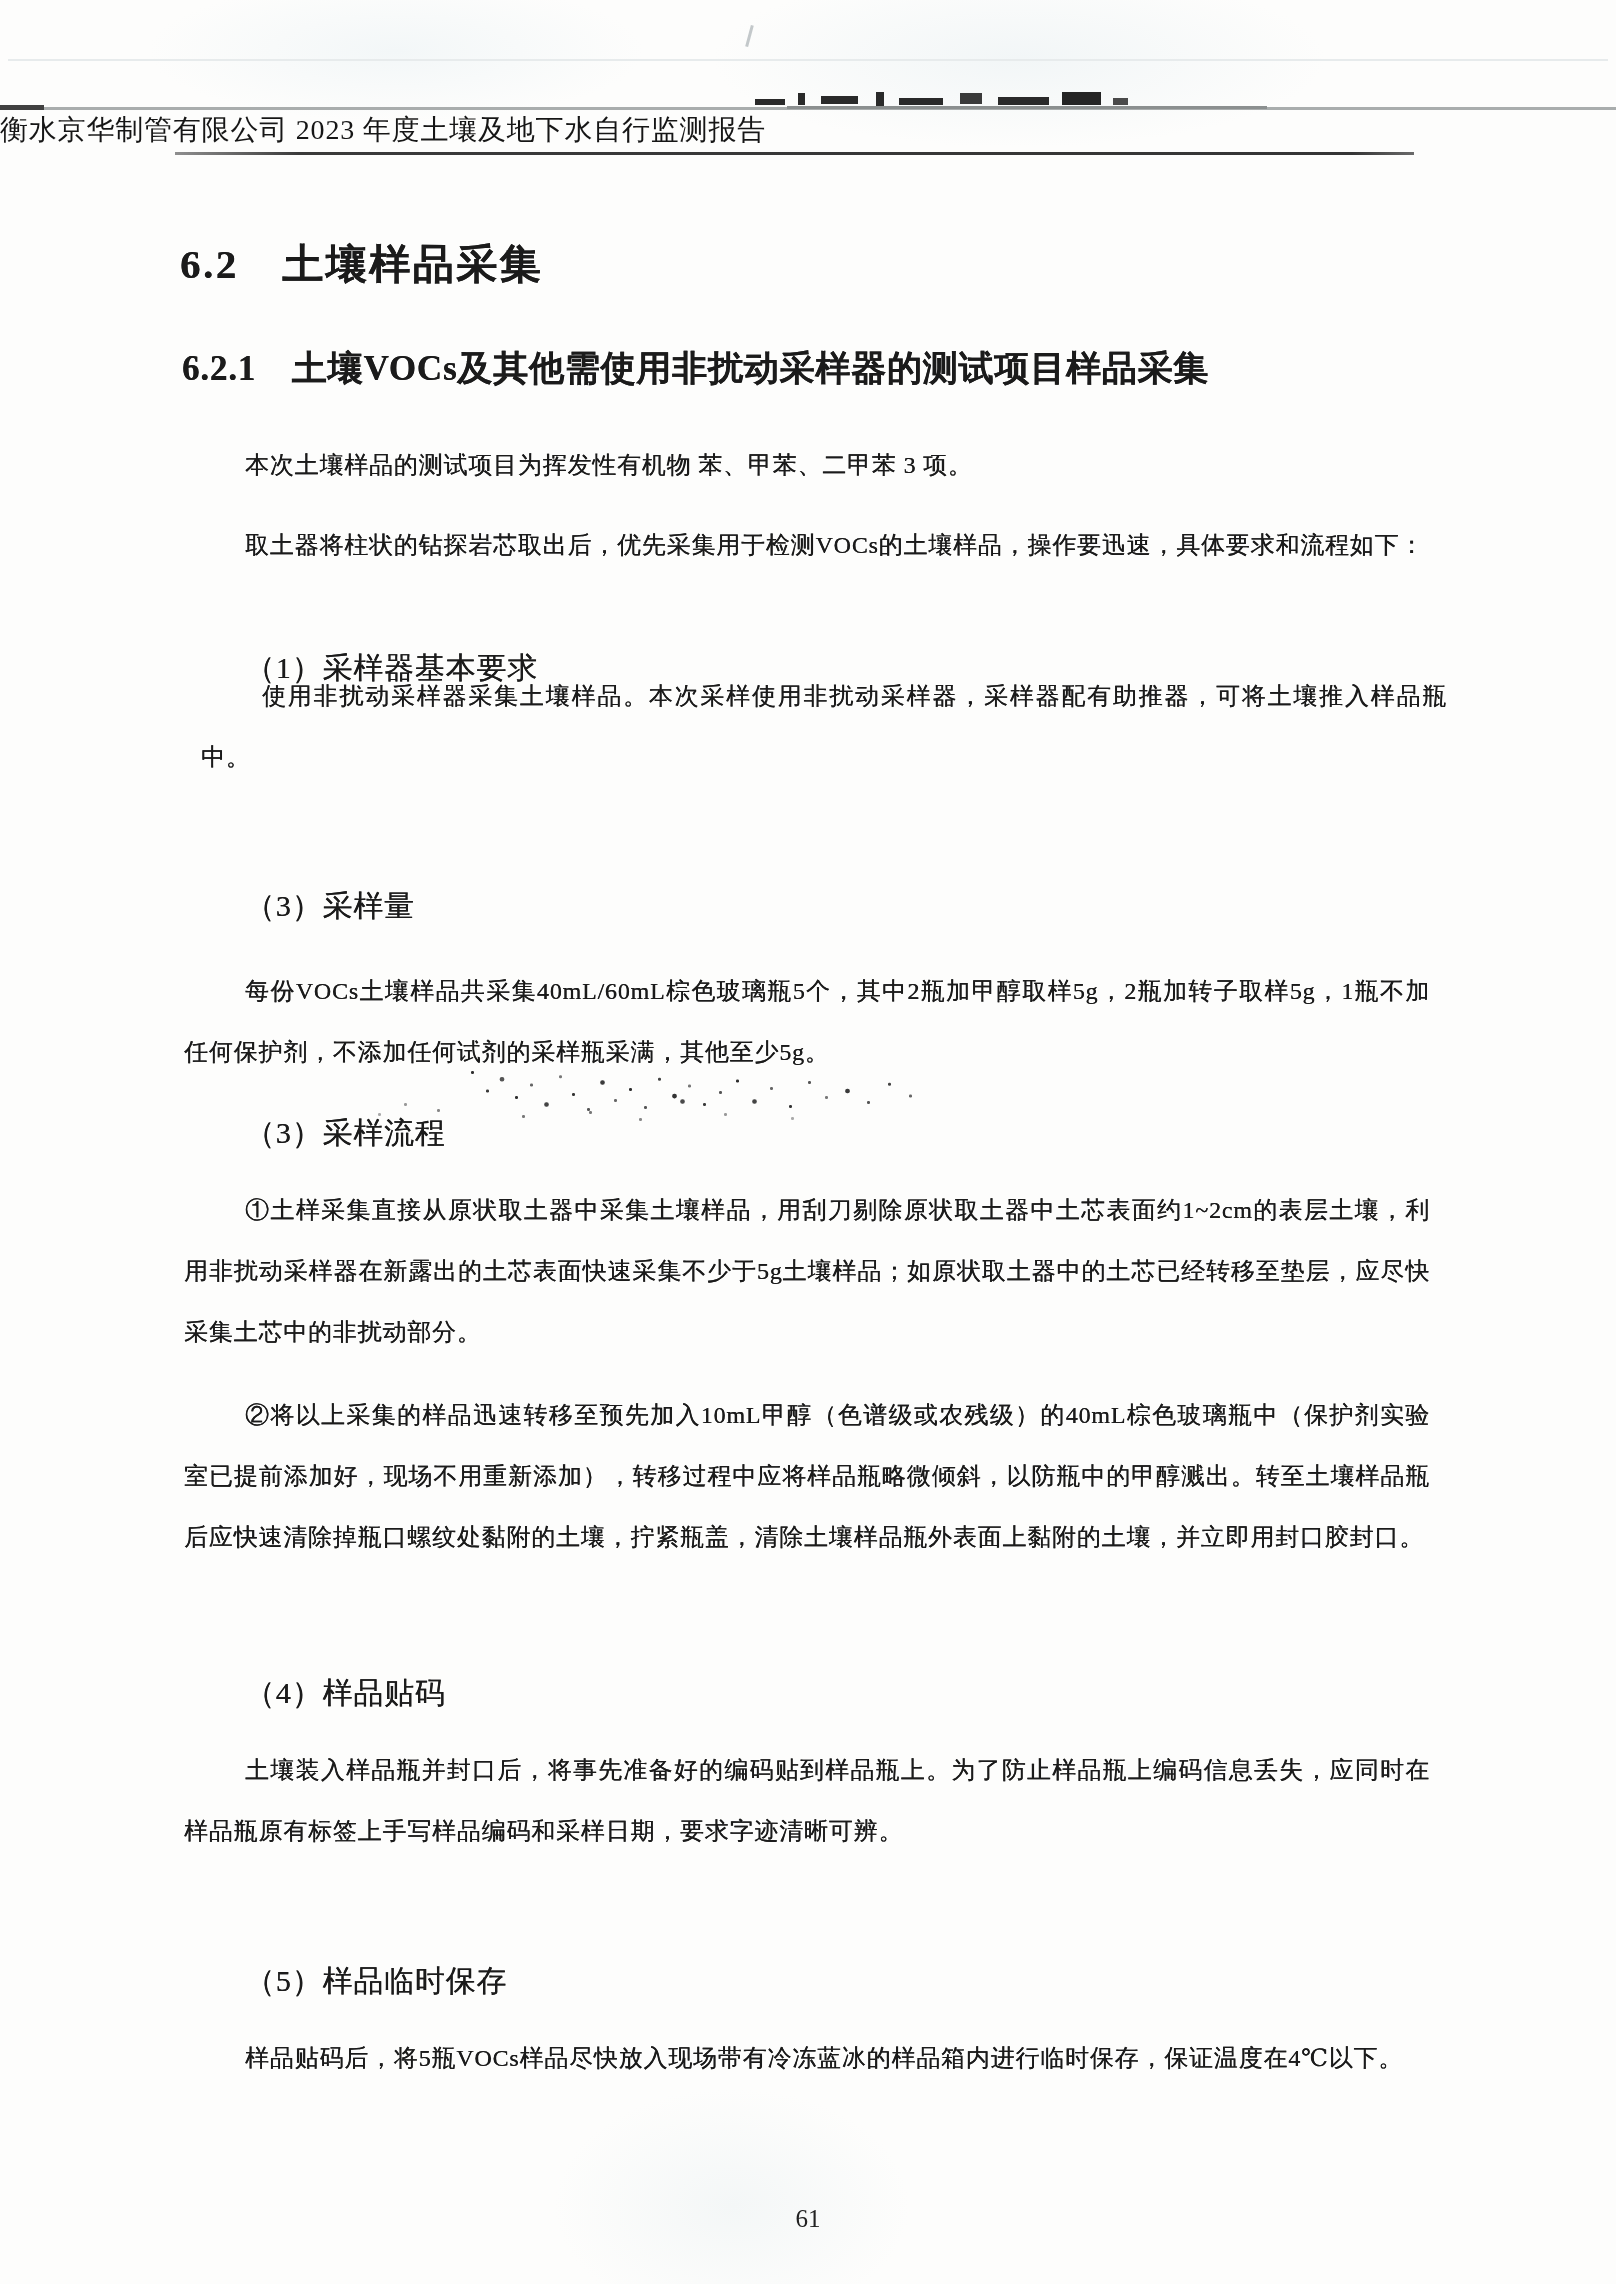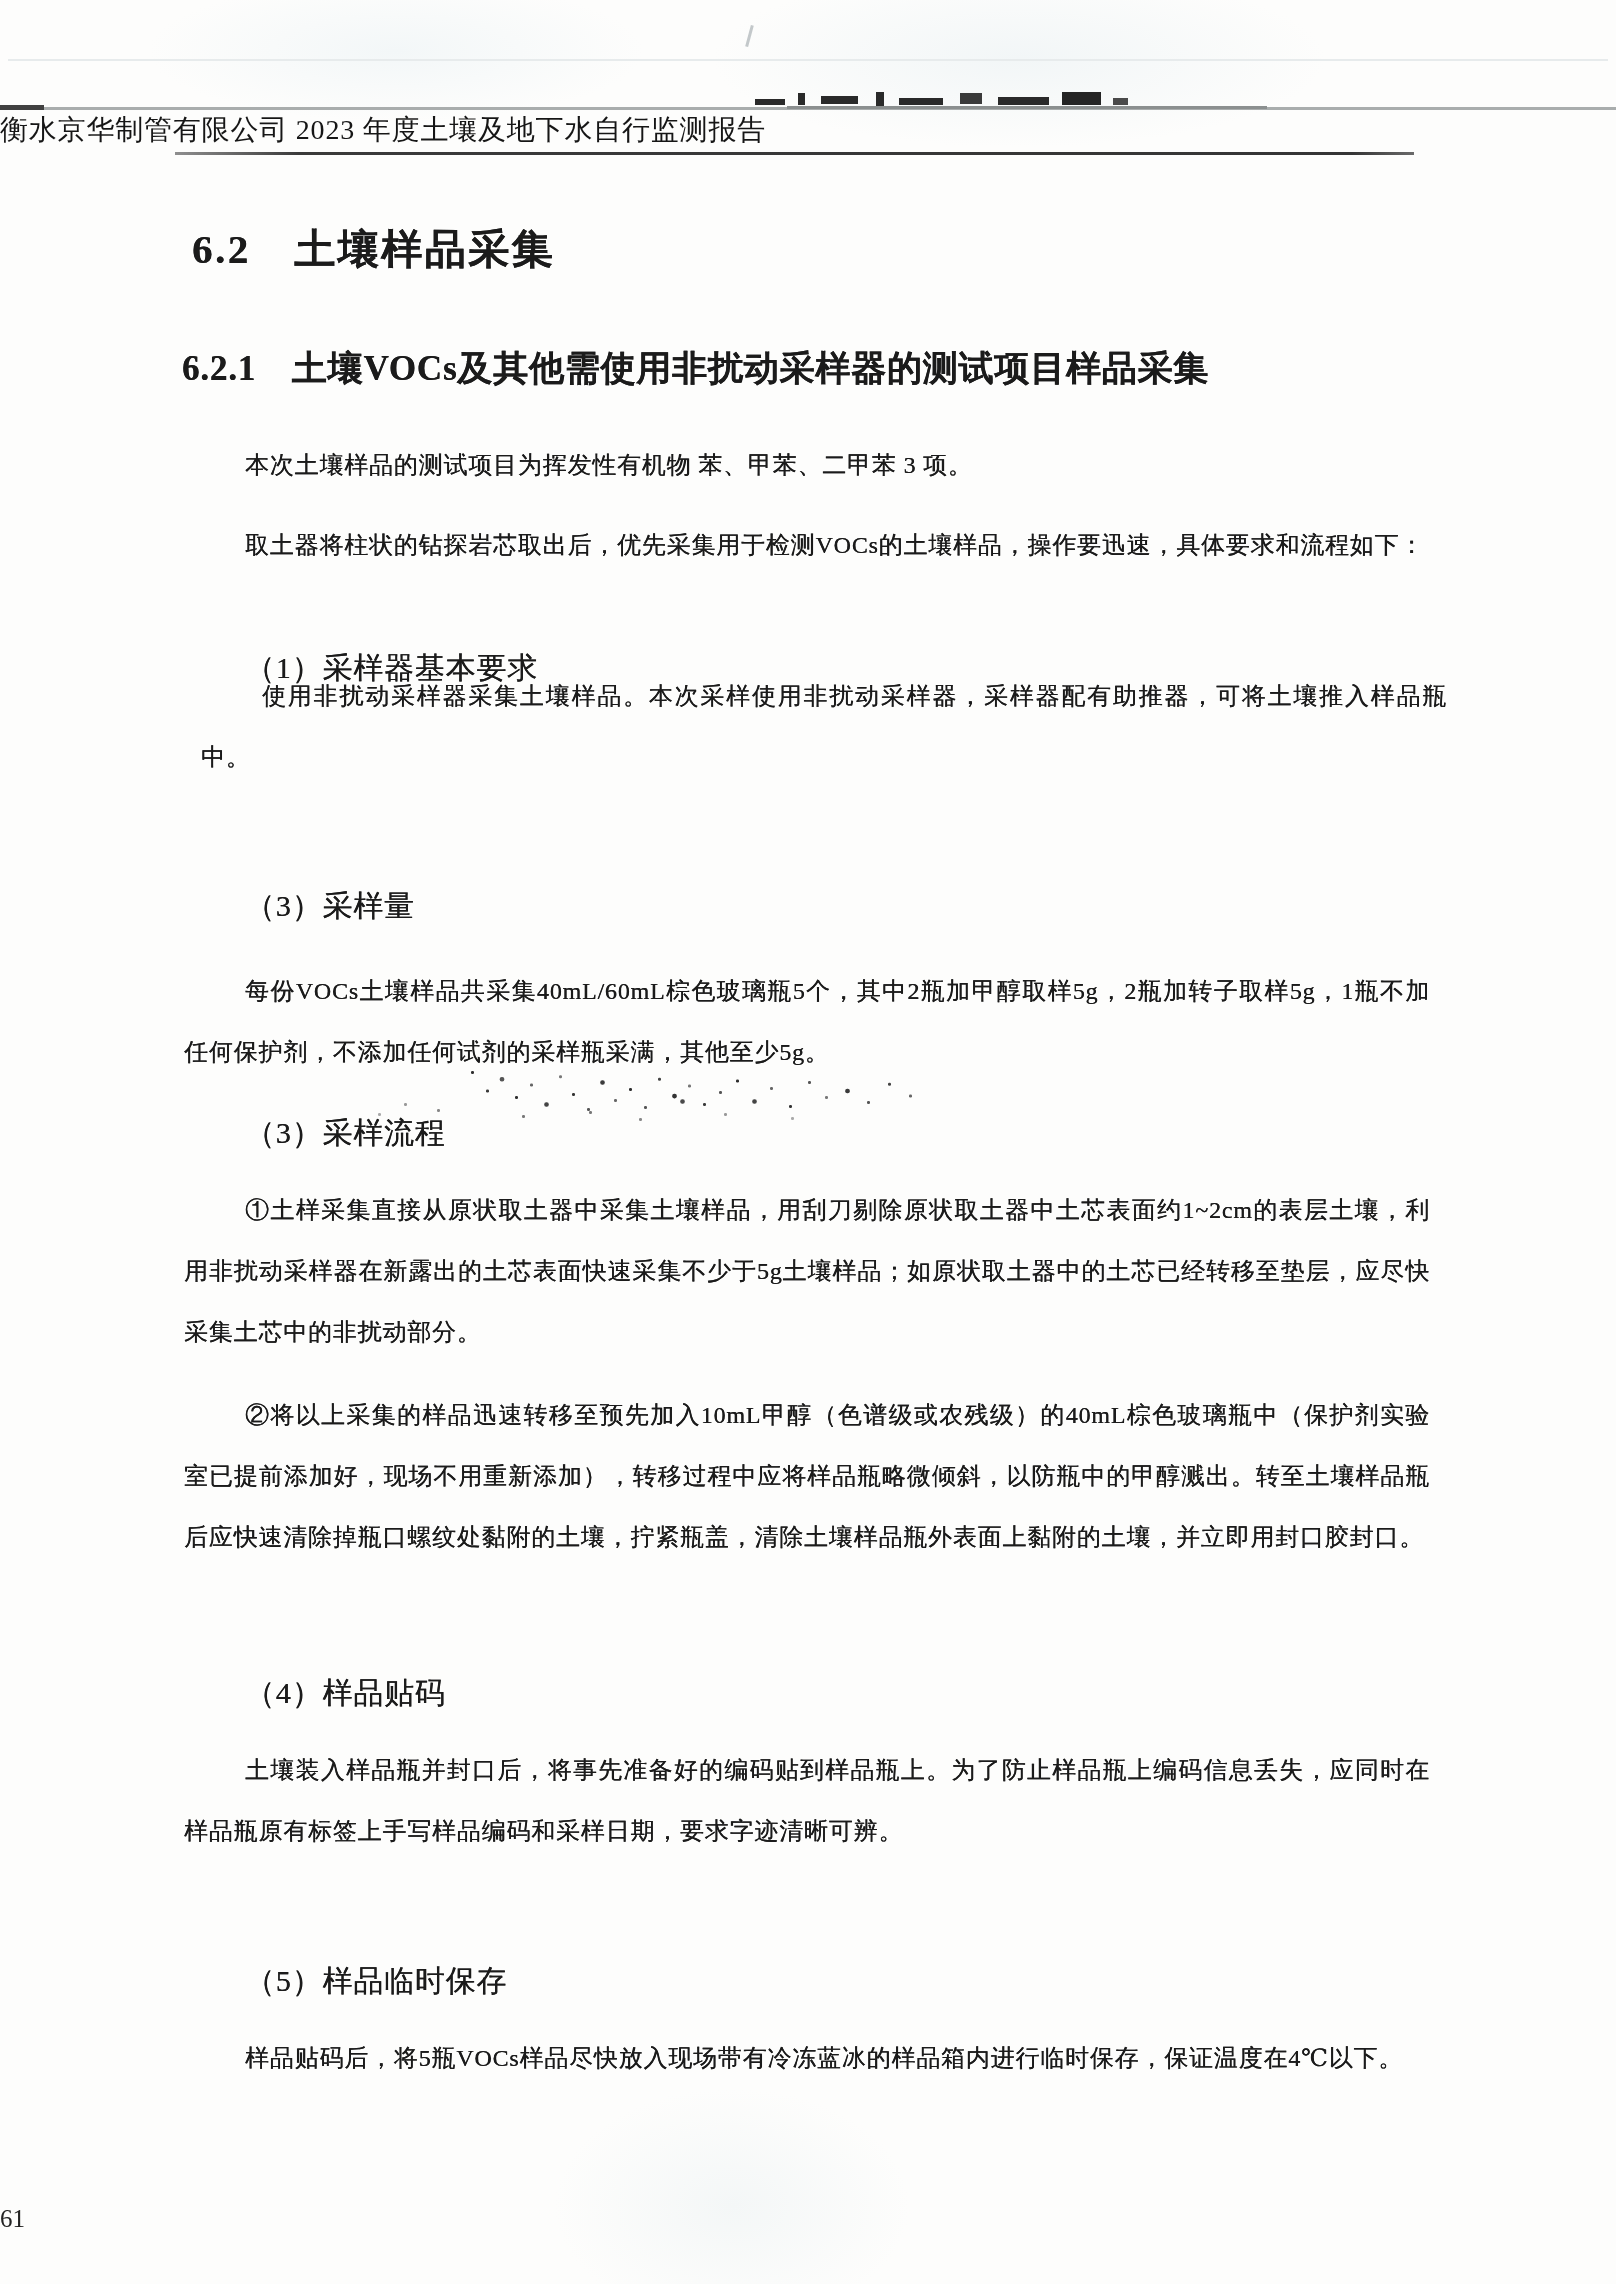--- a/index.html
+++ b/index.html
@@ -48,21 +48,21 @@
       15px 18.5px 0 0 #3a3a3a, 29.5px 6.7px 0 0.8px #555, 44px 25px 0 0 #2e2e2e, 59px 12.6px 0 0 #666,
       74px 32px 0 0.8px #444, 88px 4.2px 0 0 #777, 101px 22px 0 0 #333, 116px 37px 0 0 #555,
       130px 10px 0 0.8px #3c3c3c, 143px 28px 0 0 #666, 158px 17px 0 0 #2e2e2e, 173px 35px 0 0 #555,
       187px 6.7px 0 0 #444, 202px 23.6px 0 0.8px #333, 217px 13.5px 0 0 #777, 232px 32px 0 0 #3a3a3a,
       248px 20px 0 0 #555, 265px 8.4px 0 0 #2e2e2e, 282px 29px 0 0.8px #444, 299px 16px 0 0 #666,
       318px 34px 0 0 #333, 337px 10px 0 0 #555, 354px 25px 0 0 #777, 375px 18.5px 0 0.8px #3a3a3a,
       396px 30px 0 0 #555, 417px 11.8px 0 0 #444, -34px 38px 0 0 #888, -67px 32px 0 0 #999,
       -93px 42px 0 0 #aaa, 438px 23.6px 0 0 #666, 51px 44px 0 0 #777, 168px 47px 0 0 #888,
       253px 42px 0 0 #999, 320px 46px 0 0 #aaa, 118px 40px 0 0 #777, 210px 29px 0 0.8px #4a4a4a;}
   
-  .page-num{position:absolute;top:2204px;left:0;width:1616px;
+  .page-num{position:absolute;top:2204px;left:0;width:1616px;text-align:center;
     font-size:25px;line-height:29px;color:#222;}
 </style>
 </head>
 <body>
 
 <div>
 
   <div class="top-faint-line"></div>
   <div class="tick"></div>
 
@@ -80,21 +80,21 @@
     <i class="frag f7"></i>
     <i class="frag f8"></i>
     <i class="frag f9"></i>
   </div>
 
   <div class="running-title">衡水京华制管有限公司 2023 年度土壤及地下水自行监测报告</div>
 
   <div class="rule-dark"></div>
 
   <div id="content">
-      <div class="blk h1" style="top: 227px; margin-left: 12px;">6.2　土壤样品采集</div>
+      <div class="blk h1" style="top: 242px;">6.2　土壤样品采集</div>
       <div class="blk h2" style="top: 349px;">6.2.1　土壤VOCs及其他需使用非扰动采样器的测试项目样品采集</div>
       <div class="blk p" style="top: 435px;">本次土壤样品的测试项目为挥发性有机物 苯、甲苯、二甲苯 3 项。</div>
       <div class="blk p" style="top: 515px;">取土器将柱状的钻探岩芯取出后，优先采集用于检测VOCs的土壤样品，操作要迅速，具体要求和流程如下：</div>
       <div class="blk sub" style="top: 637px;">（1）采样器基本要求</div>
       <div class="blk p" style="top: 666px; margin-left: 17px;">使用非扰动采样器采集土壤样品。本次采样使用非扰动采样器，采样器配有助推器，可将土壤推入样品瓶中。</div>
       <div class="blk sub" style="top: 875px;">（3）采样量</div>
       <div class="blk p" style="top: 961px;">每份VOCs土壤样品共采集40mL/60mL棕色玻璃瓶5个，其中2瓶加甲醇取样5g，2瓶加转子取样5g，1瓶不加任何保护剂，不添加任何试剂的采样瓶采满，其他至少5g。</div>
       <div class="blk sub" style="top: 1102px;">（3）采样流程</div>
       <div class="blk p" style="top: 1180px;">①土样采集直接从原状取土器中采集土壤样品，用刮刀剔除原状取土器中土芯表面约1~2cm的表层土壤，利用非扰动采样器在新露出的土芯表面快速采集不少于5g土壤样品；如原状取土器中的土芯已经转移至垫层，应尽快采集土芯中的非扰动部分。</div>
       <div class="blk p" style="top: 1385px;">②将以上采集的样品迅速转移至预先加入10mL甲醇（色谱级或农残级）的40mL棕色玻璃瓶中（保护剂实验室已提前添加好，现场不用重新添加），转移过程中应将样品瓶略微倾斜，以防瓶中的甲醇溅出。转至土壤样品瓶后应快速清除掉瓶口螺纹处黏附的土壤，拧紧瓶盖，清除土壤样品瓶外表面上黏附的土壤，并立即用封口胶封口。</div>

